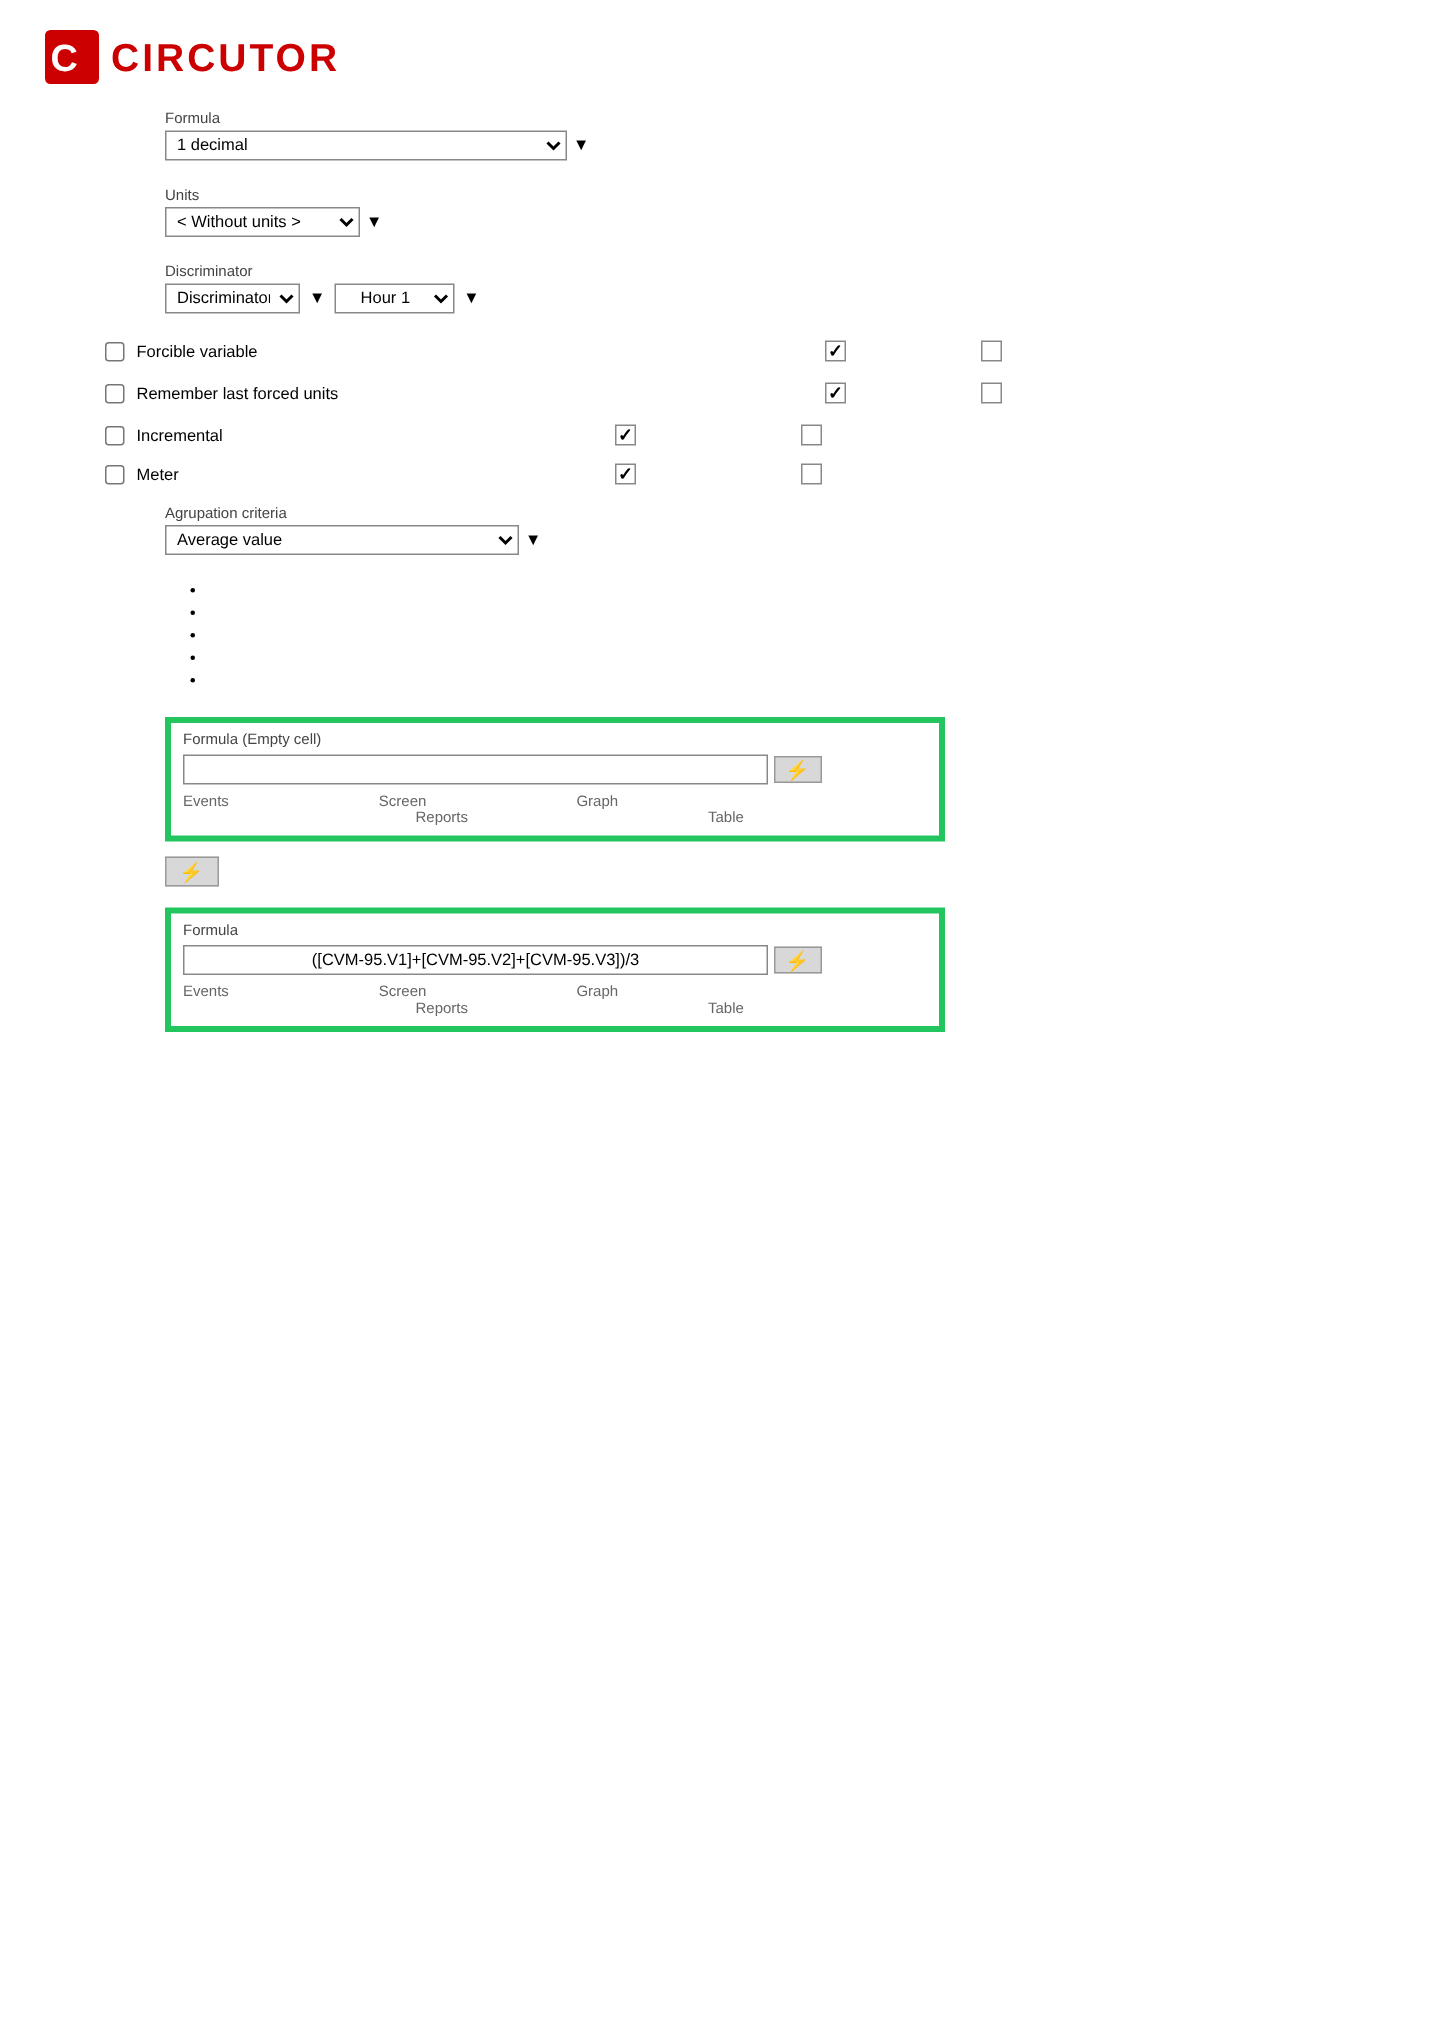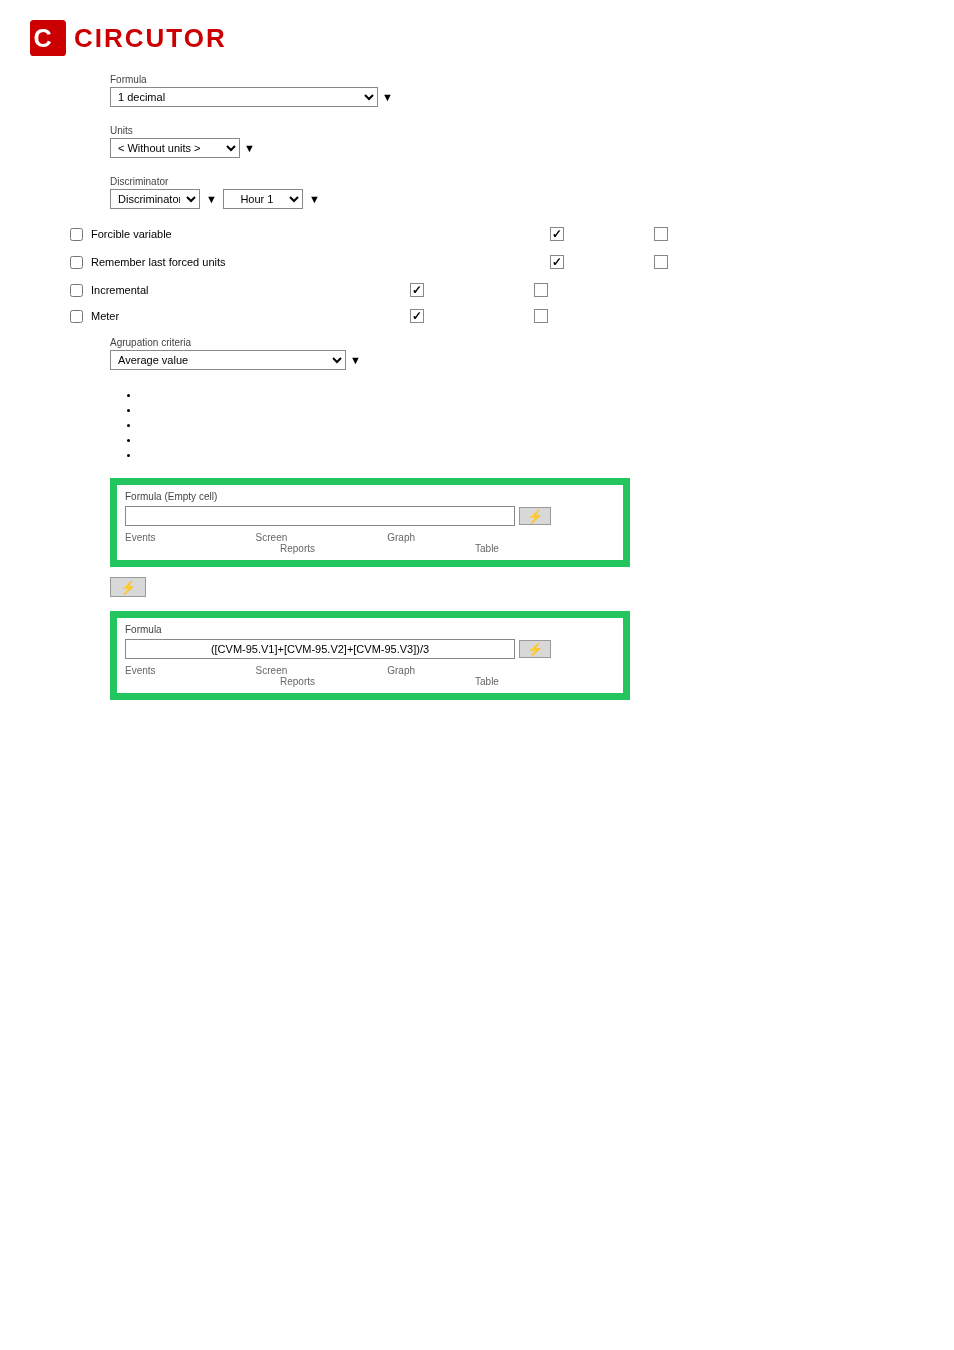--- a/index.html
+++ b/index.html
@@ -74,21 +74,21 @@
       list-style: disc;
       margin-left: 30px;
       margin-top: 4px;
     }
     .bullet-list li {
       font-size: 11px;
       margin-bottom: 3px;
       color: #000;
     }
     .formula-box {
-      border: 7px solid #22c55e;
+      border: 4px solid #22c55e;
       padding: 6px 8px;
       margin-left: 40px;
       margin-bottom: 10px;
       width: 520px;
     }
     .formula-title {
       font-size: 10px;
       color: #444;
       margin-bottom: 4px;
     }
@@ -137,21 +137,21 @@
       align-items: center;
       justify-content: center;
       font-size: 12px;
       font-weight: bold;
     }
     .main-content {
       margin-left: 40px;
     }
     .forcible-row {
       display: flex;
-      align-items: center;
+      align-items: flex-end;
       margin-bottom: 12px;
     }
     .forcible-left {
       display: flex;
       align-items: center;
       gap: 8px;
       width: 340px;
     }
     .forcible-checks {
       display: flex;

